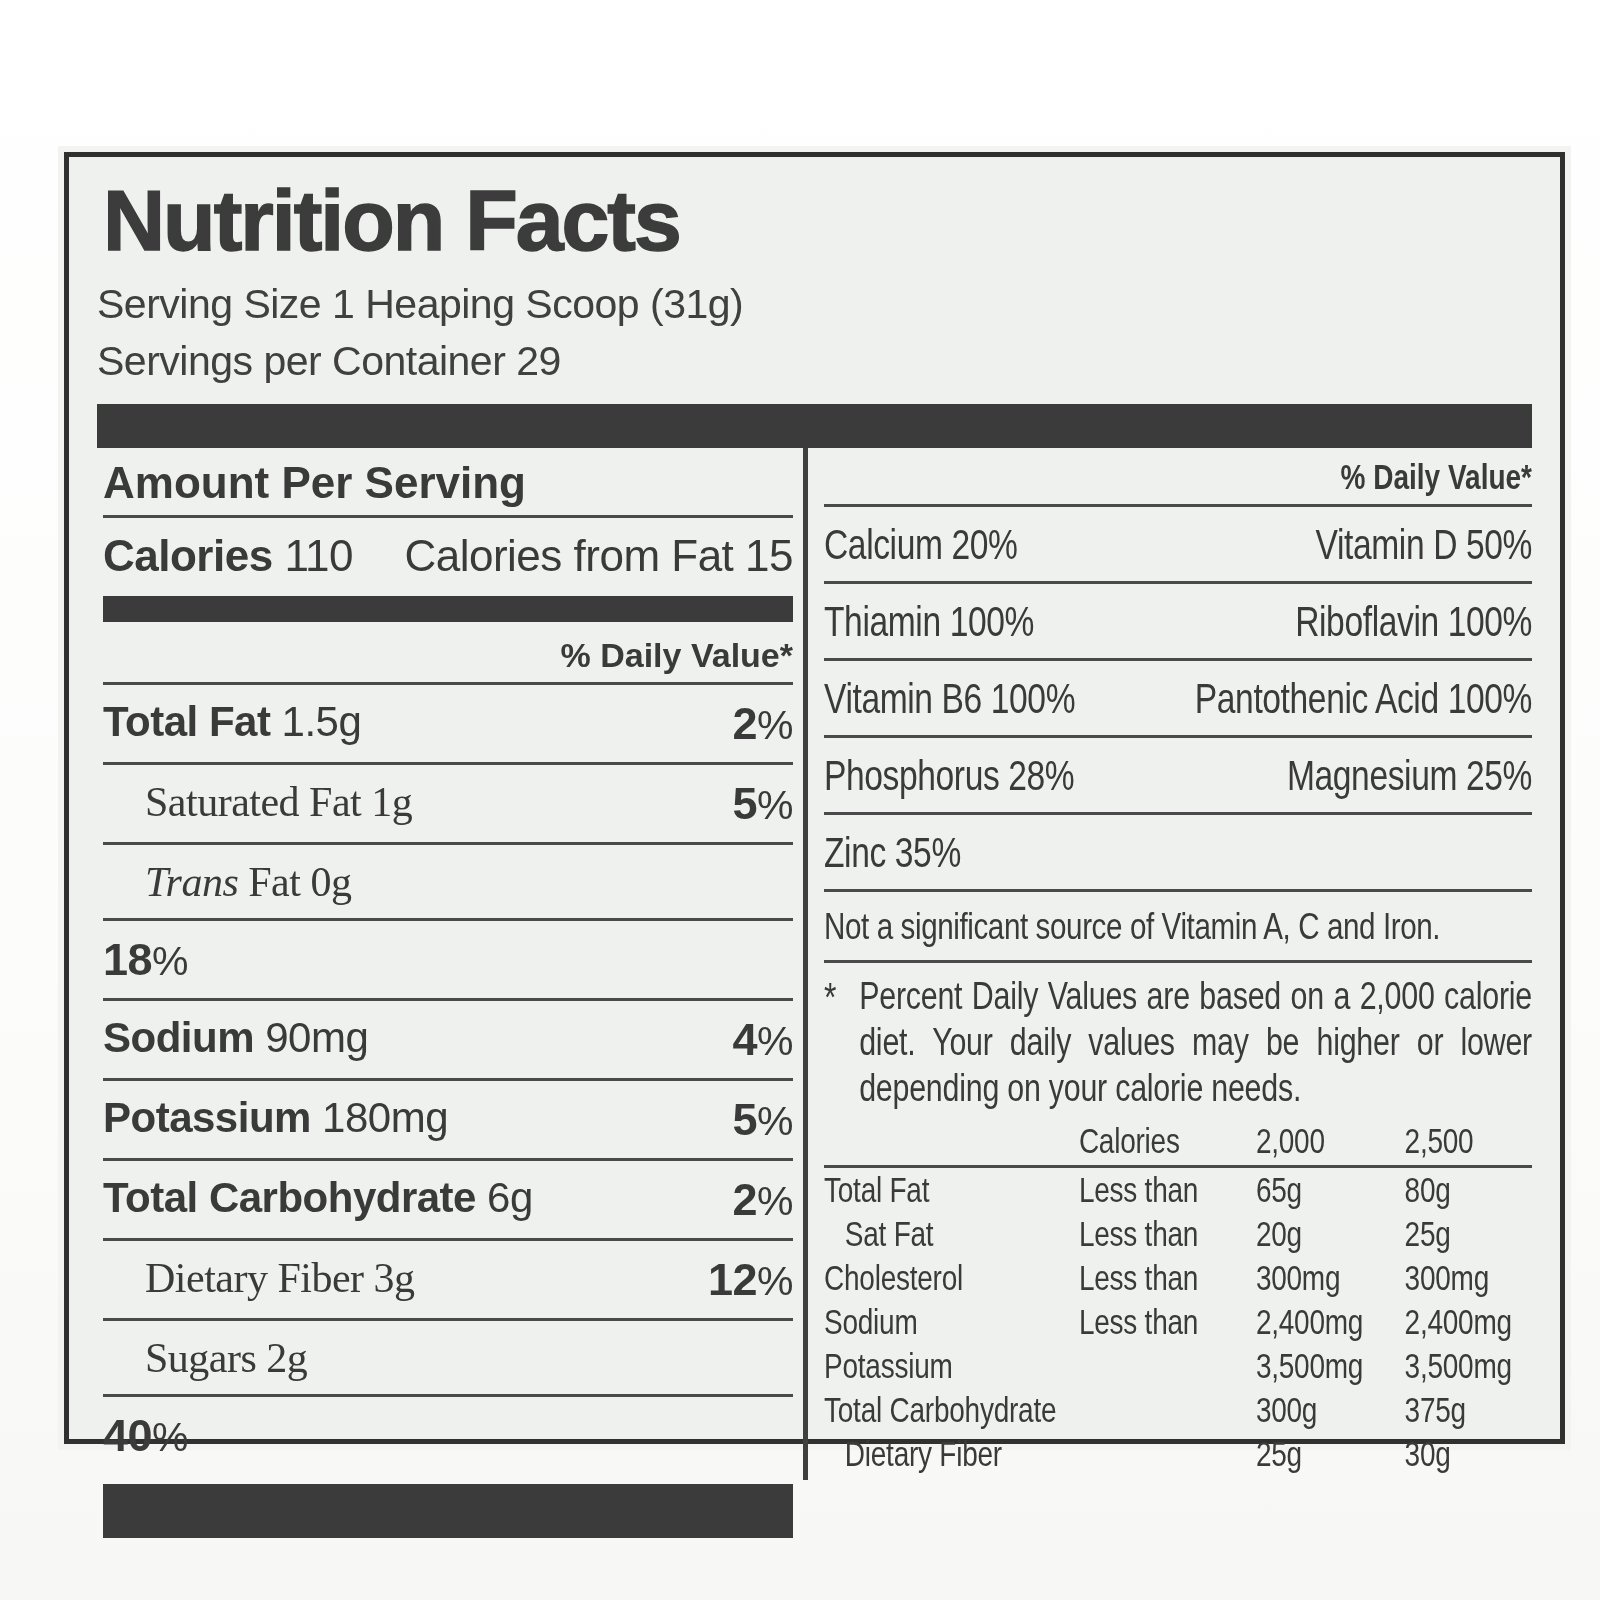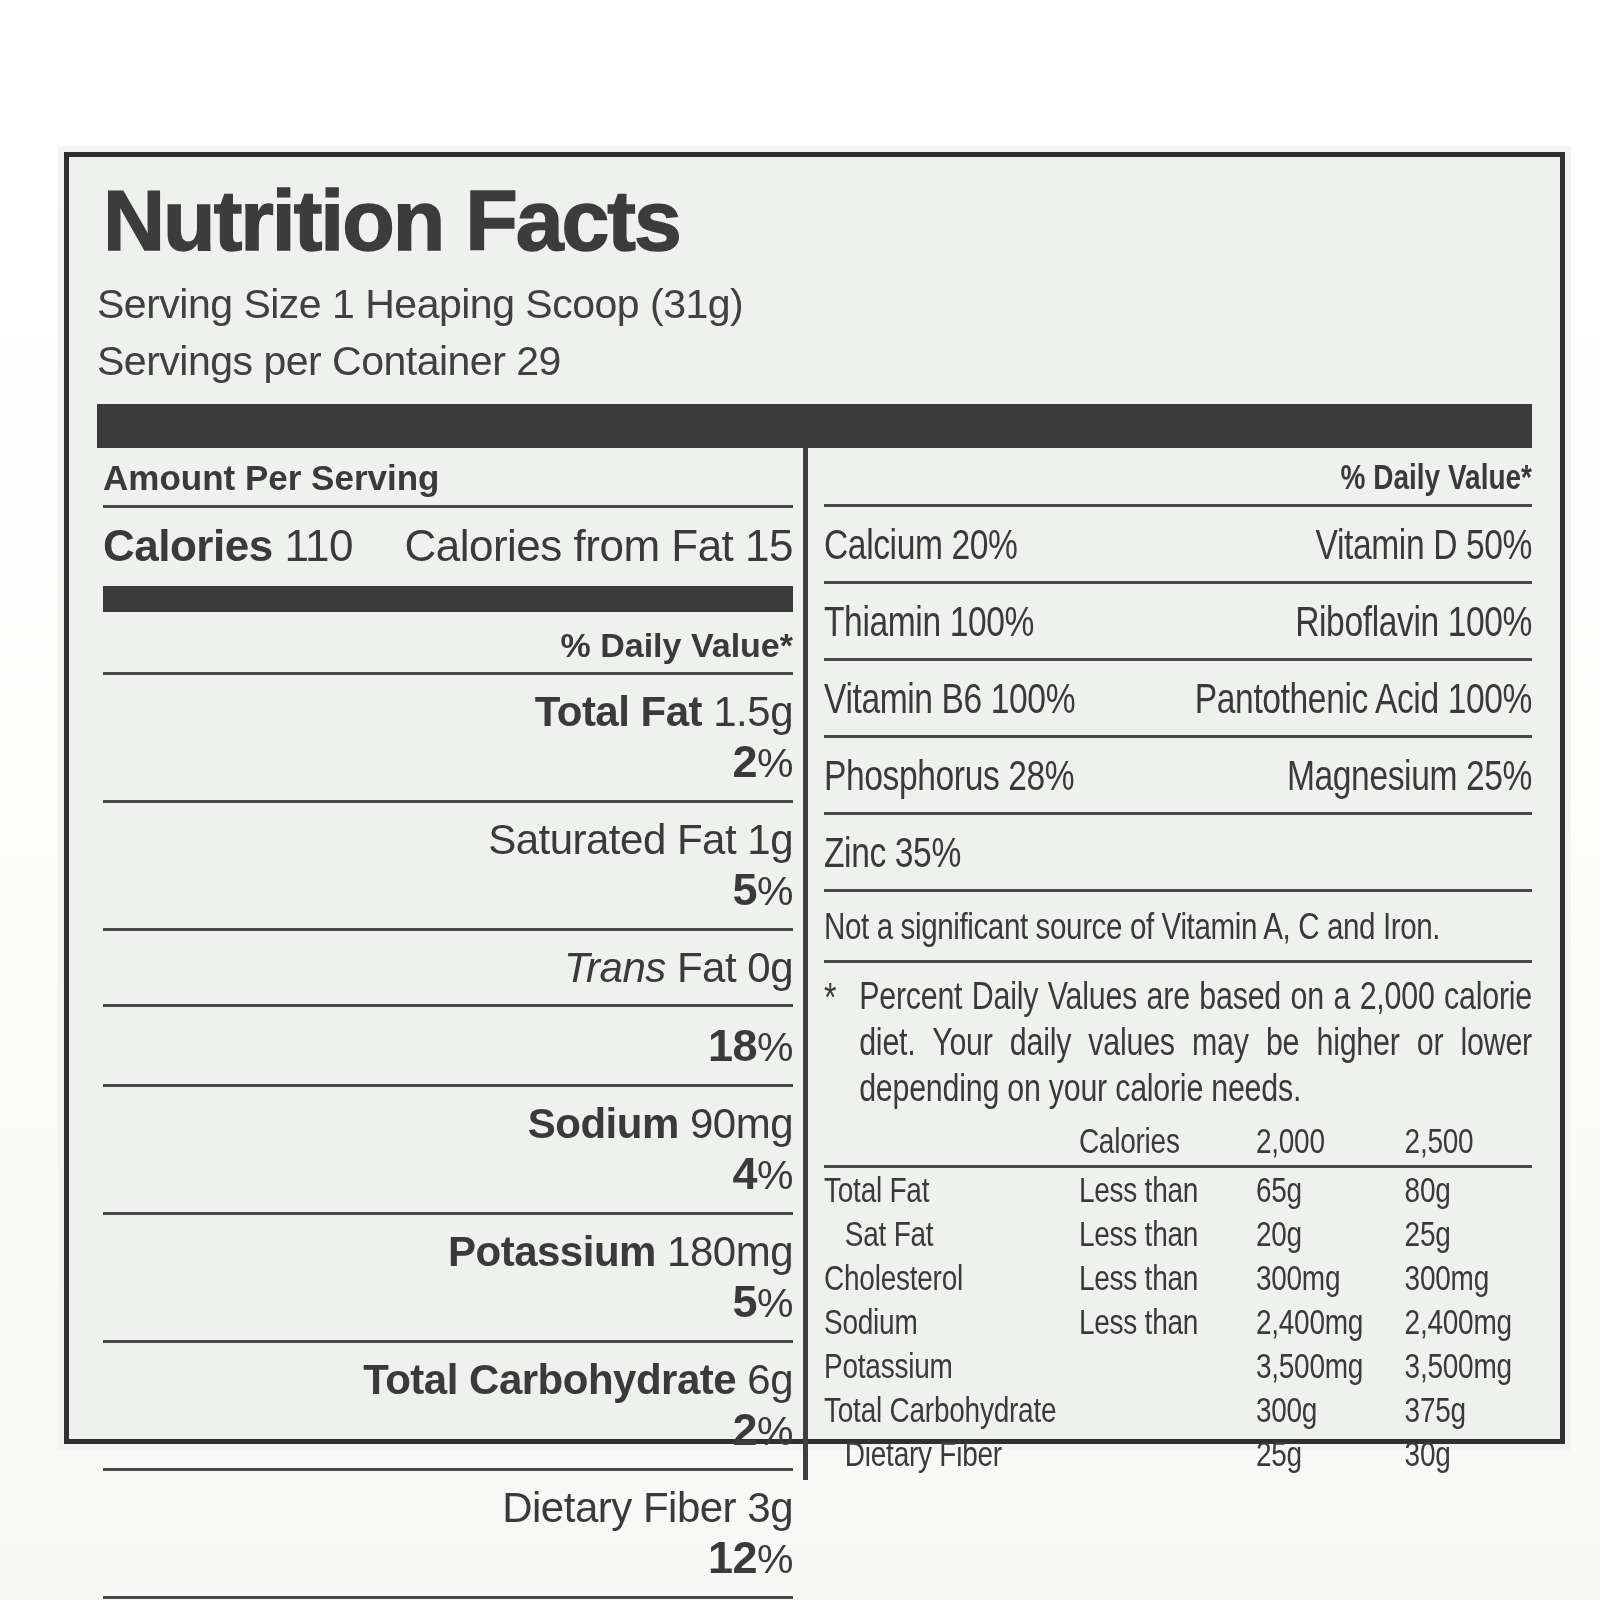--- a/index.html
+++ b/index.html
@@ -30,40 +30,40 @@
     color:#404040;
   }
   .bar{background:#3b3b3b;}
   .topbar{height:44px;margin-top:14px;}
   .cols{display:flex;align-items:stretch;height:1032px;}
   .colL{width:706px;box-sizing:border-box;padding:0 10px 0 6px;}
   .divider{width:5px;background:#3f3f3f;flex:none;}
   .colR{flex:1;box-sizing:border-box;padding:0 0 0 16px;overflow:hidden;}
   .cond{width:125%;transform:scaleX(0.8);transform-origin:0 0;}
   .aps{
-    font-size:35px;font-weight:700;padding:10px 0 7px 0;
+    font-size:44px;font-weight:700;padding:10px 0 7px 0;
     border-bottom:3px solid #4a4a4a;
   }
   .calrow{
     display:flex;justify-content:space-between;align-items:flex-end;
     font-size:44px;padding:13px 0 11px 0;letter-spacing:-0.5px;
   }
   .calrow b{font-weight:700;}
   .midbar{height:26px;margin:4px 0;}
   .dvhead{
     font-size:34px;font-weight:700;text-align:right;
     padding:10px 0 7px 0;border-bottom:3px solid #4a4a4a;
   }
   .nrow{
-    display:flex;justify-content:space-between;align-items:flex-end;
+    display:flex;justify-content:space-between;align-items:flex-start;
     font-size:42px;letter-spacing:-0.5px;
-    padding:13px 0 12px 0;border-bottom:3px solid #4a4a4a;flex-direction:column;
+    padding:13px 0 12px 0;border-bottom:3px solid #4a4a4a;
   }
   .nrow .nm b{font-weight:700;}
-  .nrow.indent .nm{padding-left:42px;}
+  .nrow.indent .nm{padding-left:42px;font-family:Liberation Serif, serif;}
   .nrow.last{border-bottom:none;}
   .dv b{font-size:45px;font-weight:700;}
   .dv .pct{font-size:41px;font-weight:400;}
   .botbar{height:54px;margin-top:10px;}
   
   .dvheadR{
     font-size:35px;font-weight:700;text-align:right;
     padding:9px 0 7px 0;border-bottom:3px solid #4a4a4a;
   }
   .vrow{

